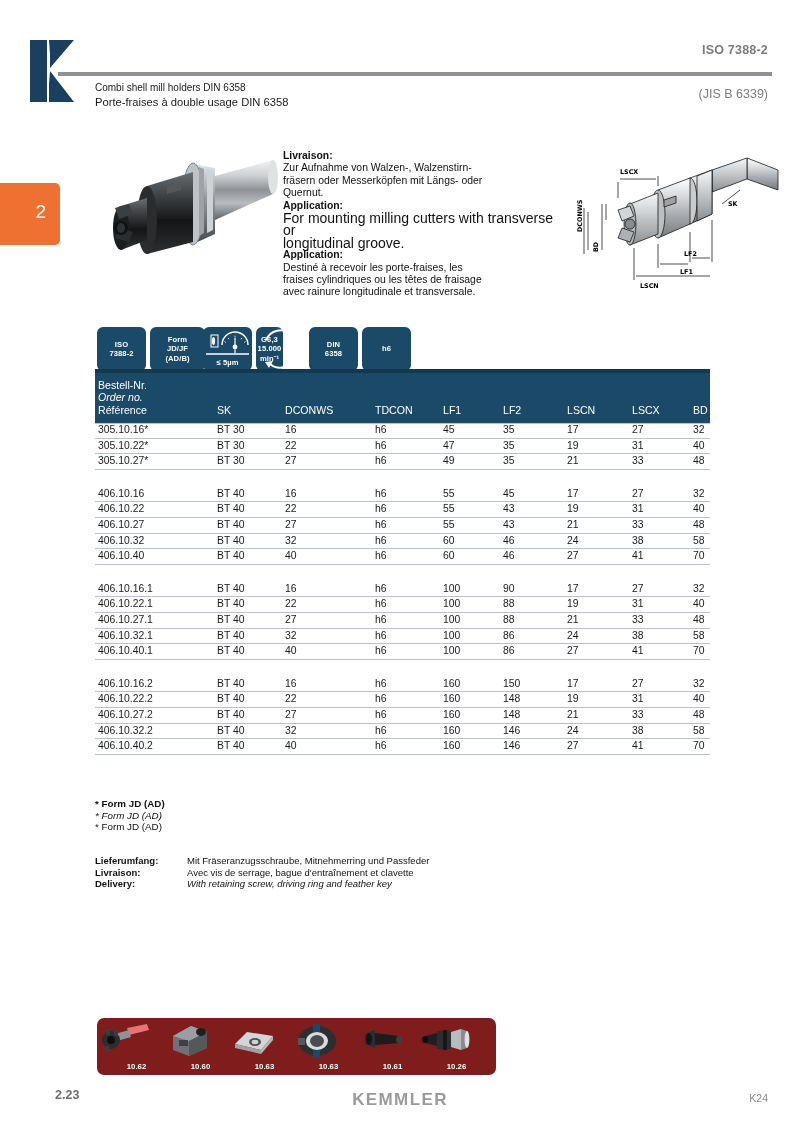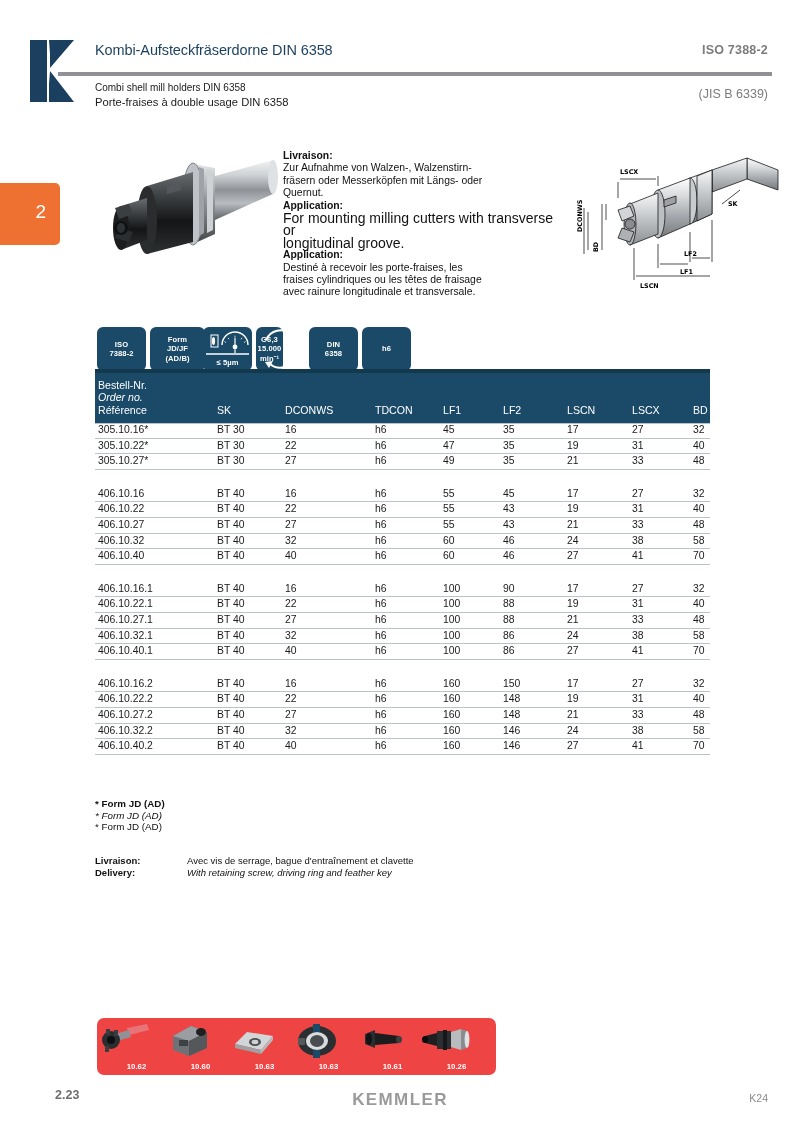--- a/index.html
+++ b/index.html
@@ -138,21 +138,21 @@
   .drow .dlabel {
     position: absolute; left: 0; font-size: 9.5px; font-weight: bold; color: #111;
   }
   .drow .dval { position: absolute; left: 92px; font-size: 9.5px; color: #111; }
   .drow .dval.it { font-style: italic; }
 
   
   .thumbs { position: absolute; left: 97px; top: 1018px; }
   .thumb {
     position: absolute; top: 0; width: 79px; height: 57px;
-    background: #ef4444; border-radius: 7px; overflow: hidden;
+    background: #7f1d1d; border-radius: 7px; overflow: hidden;
   }
   .thumb .tlabel {
     position: absolute; left: 0; right: 0; bottom: 4px;
     text-align: center; color: #fff; font-size: 7.8px; font-weight: bold;
   }
   .thumb svg { position: absolute; left: 0; top: 0; }
 
   
   .f-page { position: absolute; left: 55px; top: 1088px; font-size: 12.5px; font-weight: bold; color: #6f6f6f; }
   .f-brand {
@@ -167,21 +167,20 @@
 <div class="page">
 
   <div class="k-logo">
     <svg width="56" height="62" viewBox="0 0 56 62">
       <rect x="0" y="0" width="17" height="62" fill="#1b3f5e"></rect>
       <polygon points="19,0 44,0 20,28 20,14" fill="#1b3f5e"></polygon>
       <polygon points="20,31 44,62 19,62 19,44" fill="#1b3f5e"></polygon>
     </svg>
   </div>
 
-  <div class="hdr-title">Kombi-Aufsteckfräserdorne DIN 6358</div>
   <div class="hdr-iso">ISO 7388-2</div>
   <div class="hdr-rule"></div>
   <div class="hdr-sub-en">Combi shell mill holders DIN 6358</div>
   <div class="hdr-sub-fr">Porte-fraises à double usage DIN 6358</div>
   <div class="hdr-jis">(JIS B 6339)</div>
 
   <div class="chapter-tab">
     <span>2</span>
   </div>
 
@@ -598,20 +597,24 @@
     </div>
 
   <div class="notes">
     <div class="n1">* Form JD (AD)</div>
     <div class="n2">* Form JD (AD)</div>
     <div>* Form JD (AD)</div>
   </div>
 
   <div class="delivery">
     <div class="drow">
+      <span class="dlabel">Lieferumfang:</span>
+      <span class="dval">Mit Fräseranzugsschraube, Mitnehmerring und Passfeder</span>
+    </div>
+    <div class="drow">
       <span class="dlabel">Livraison:</span>
       <span class="dval">Avec vis de serrage, bague d'entraînement et clavette</span>
     </div>
     <div class="drow">
       <span class="dlabel">Delivery:</span>
       <span class="dval it">With retaining screw, driving ring and feather key</span>
     </div>
   </div>
 
   <div class="thumbs">

